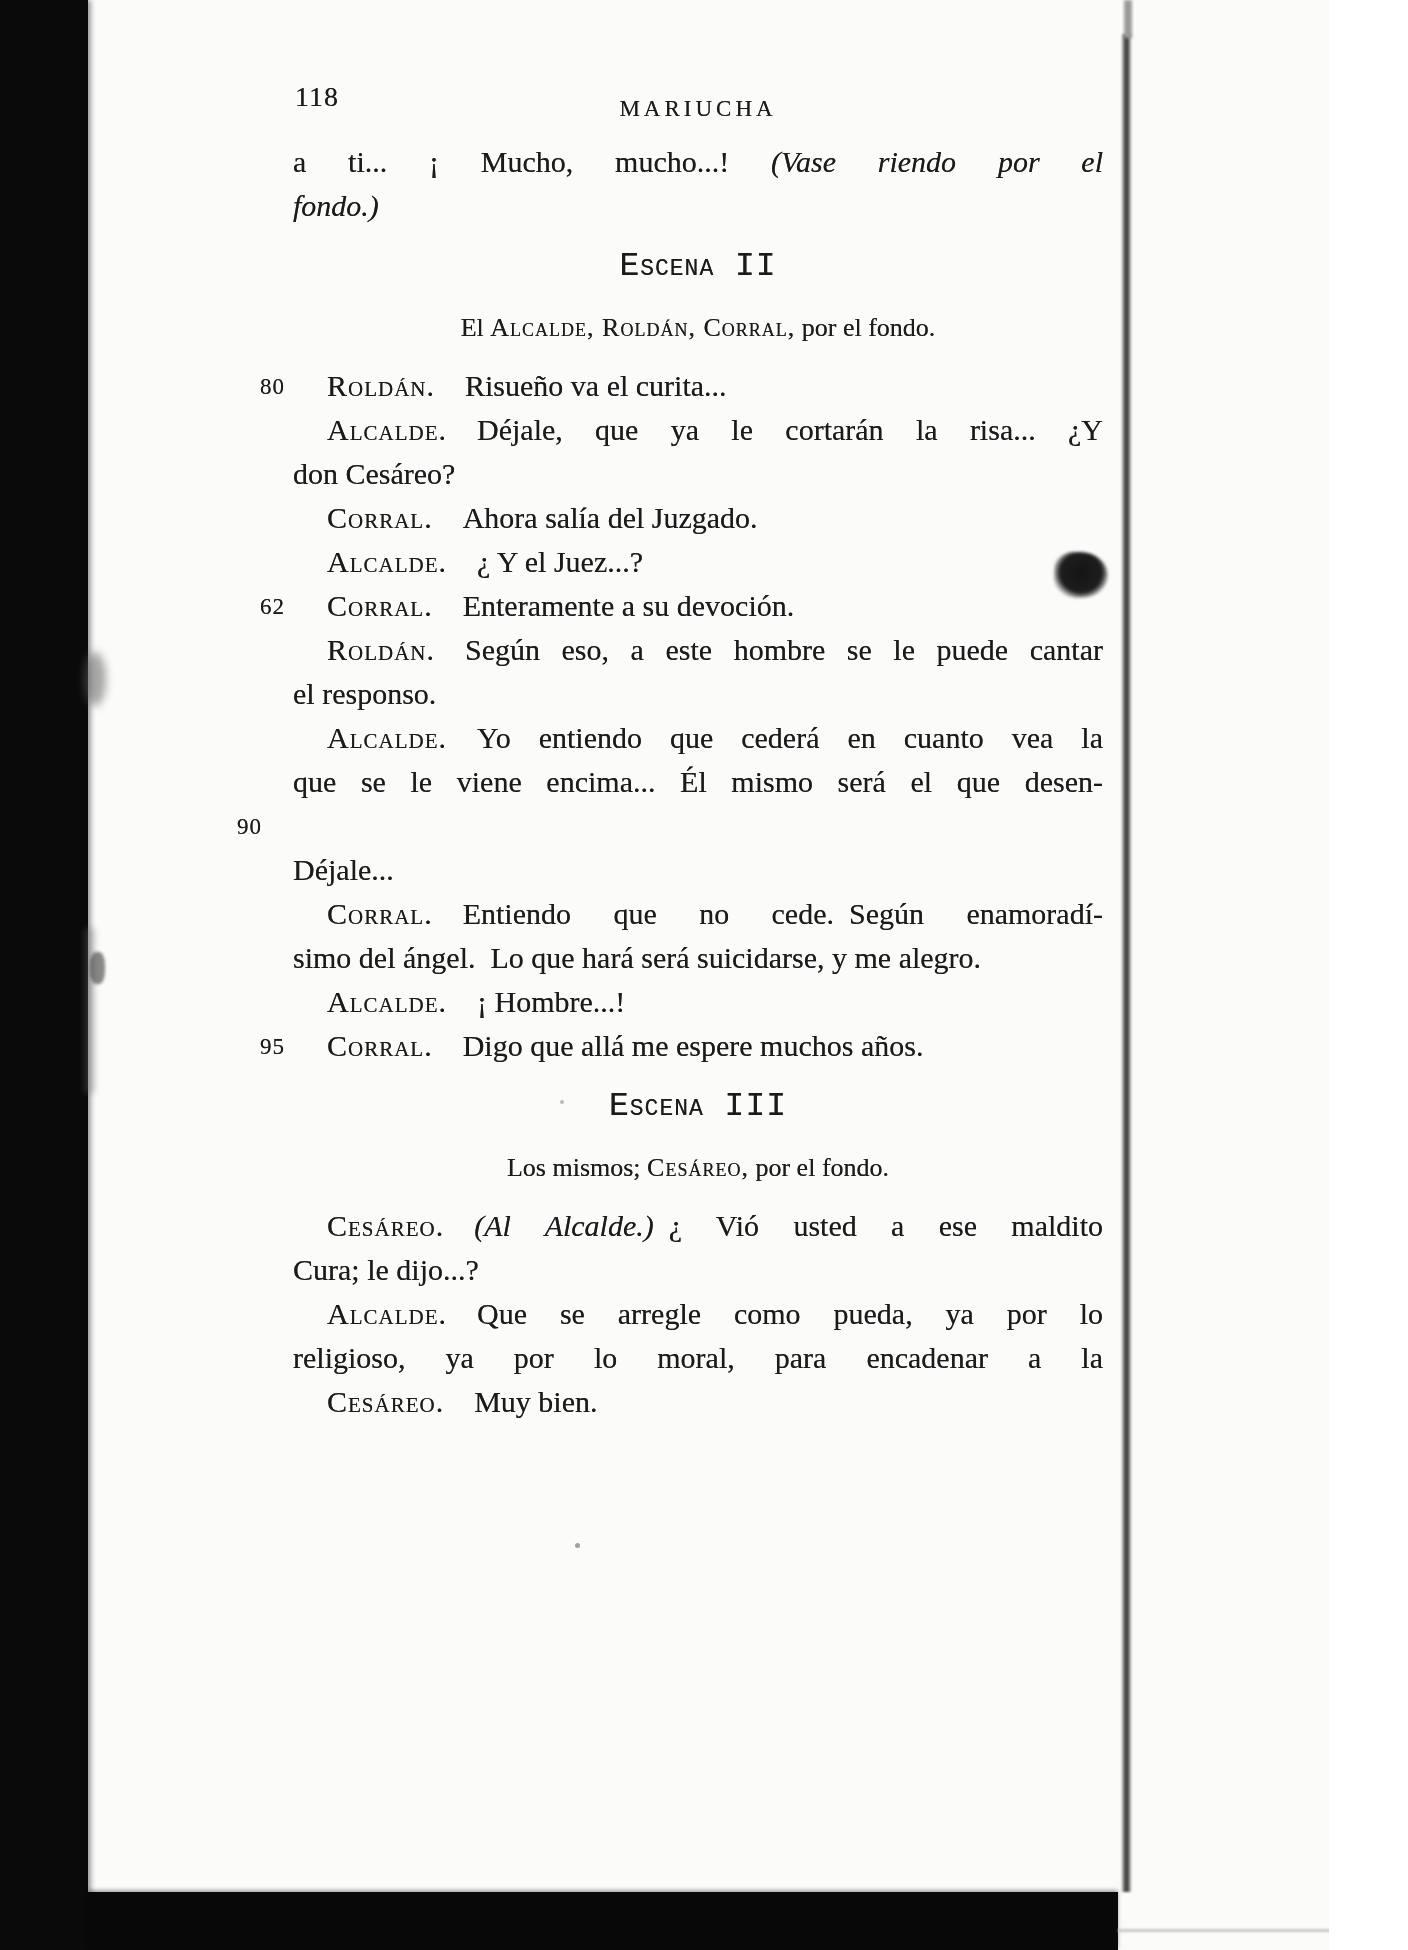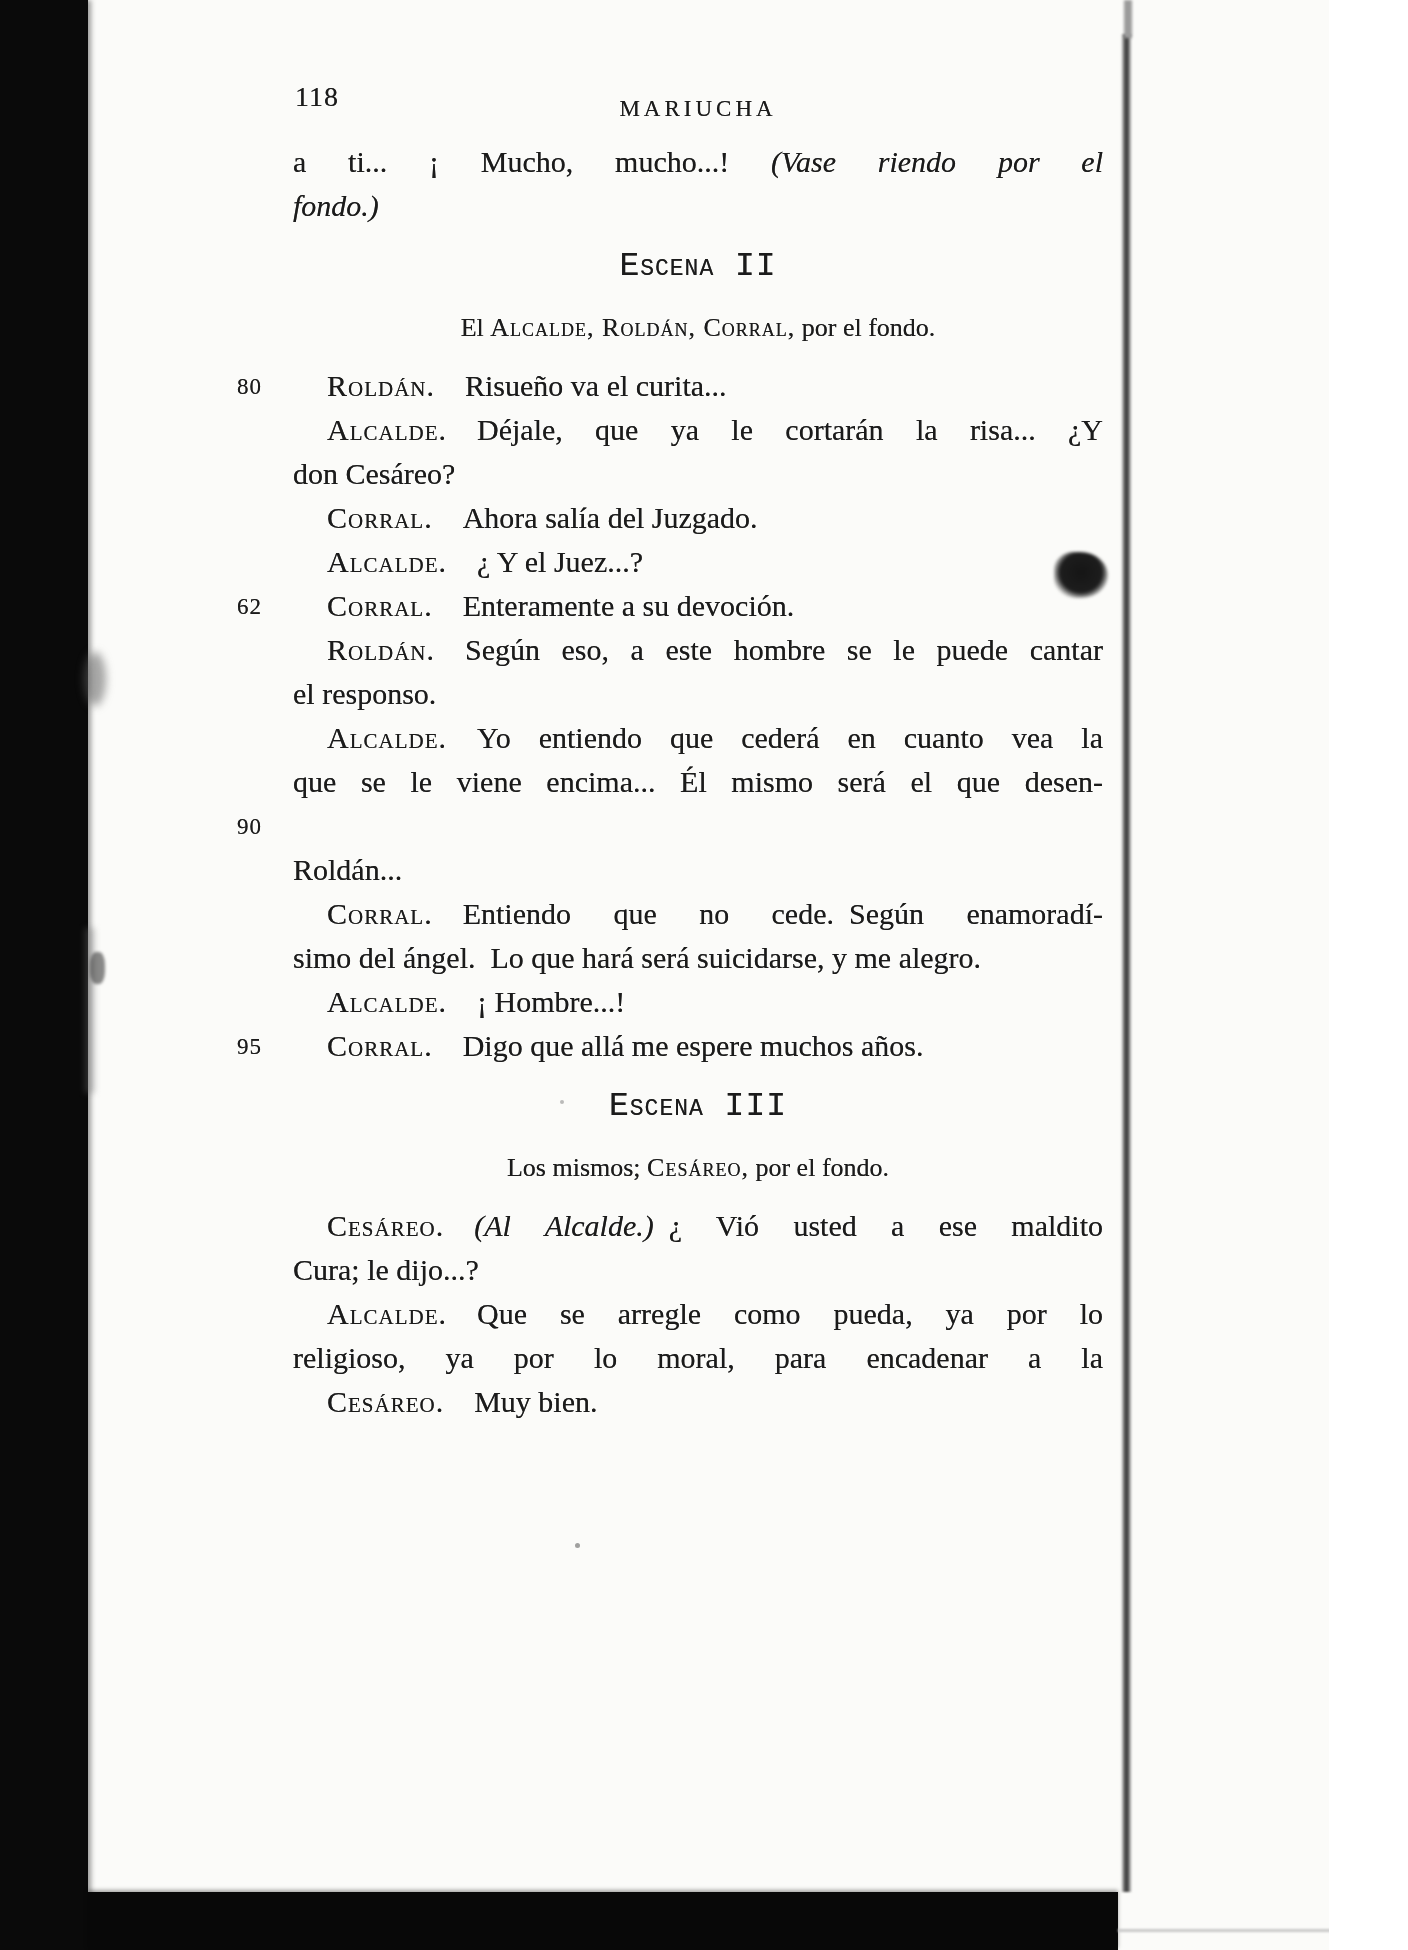--- a/index.html
+++ b/index.html
@@ -81,21 +81,21 @@
   }
 
   .flow { margin-top: 28px; }
 
   .line { position: relative; height: 44px; line-height: 44px; font-size: 30px; }
   .line.j { text-align: justify; text-align-last: justify; }
   .line.indent { padding-left: 34px; }
 
   .num {
     position: absolute; left: -56px; top: 0; width: 48px;
-    font-size: 23px; line-height: 46px; letter-spacing: 1px;
+    text-align: right; font-size: 23px; line-height: 46px; letter-spacing: 1px;
   }
 
   .scene-heading {
     height: 46px; line-height: 46px; font-size: 33px;
     text-align: center; letter-spacing: 1px; margin-top: 16px; font-family: Liberation Mono, monospace;
   }
   .cast {
     height: 36px; line-height: 36px; font-size: 26px;
     text-align: center; margin-top: 20px; margin-bottom: 18px;
   }
@@ -135,21 +135,21 @@
         <div class="line j indent"><span class="seg-smallcaps">Alcalde.</span><span class="seg-regular"> Déjale, que ya le cortarán la risa... ¿Y</span></div>
         <div class="line"><span class="seg-regular">don Cesáreo?</span></div>
         <div class="line indent"><span class="seg-smallcaps">Corral.</span><span class="seg-regular"> Ahora salía del Juzgado.</span></div>
         <div class="line indent"><span class="seg-smallcaps">Alcalde.</span><span class="seg-regular"> ¿ Y el Juez...?</span></div>
         <div class="line indent"><span class="num">62</span><span class="seg-smallcaps">Corral.</span><span class="seg-regular"> Enteramente a su devoción.</span></div>
         <div class="line j indent"><span class="seg-smallcaps">Roldán.</span><span class="seg-regular"> Según eso, a este hombre se le puede cantar</span></div>
         <div class="line"><span class="seg-regular">el responso.</span></div>
         <div class="line j indent"><span class="seg-smallcaps">Alcalde.</span><span class="seg-regular"> Yo entiendo que cederá en cuanto vea la</span></div>
         <div class="line j"><span class="seg-regular">que se le viene encima... Él mismo será el que desen-</span></div>
         <div class="line j"><span class="num">90</span></div>
-        <div class="line"><span class="seg-regular">Roldán...</span></div>
+        <div class="line"><span class="seg-regular">Déjale...</span></div>
         <div class="line j indent"><span class="seg-smallcaps">Corral.</span><span class="seg-regular"> Entiendo que no cede. Según enamoradí-</span></div>
         <div class="line"><span class="seg-regular">simo del ángel. Lo que hará será suicidarse, y me alegro.</span></div>
         <div class="line indent"><span class="seg-smallcaps">Alcalde.</span><span class="seg-regular"> ¡ Hombre...!</span></div>
         <div class="line indent"><span class="num">95</span><span class="seg-smallcaps">Corral.</span><span class="seg-regular"> Digo que allá me espere muchos años.</span></div>
         <div class="line scene-heading"><span class="seg-smallcaps">Escena III</span></div>
         <div class="line cast"><span class="seg-regular">Los mismos; </span><span class="seg-smallcaps">Cesáreo,</span><span class="seg-regular"> por el fondo.</span></div>
         <div class="line j indent"><span class="seg-smallcaps">Cesáreo.</span><span class="seg-italic"> (Al Alcalde.)</span><span class="seg-regular"> ¿ Vió usted a ese maldito</span></div>
         <div class="line"><span class="seg-regular">Cura; le dijo...?</span></div>
         <div class="line j indent"><span class="seg-smallcaps">Alcalde.</span><span class="seg-regular"> Que se arregle como pueda, ya por lo</span></div>
         <div class="line j"><span class="seg-regular">religioso, ya por lo moral, para encadenar a la</span></div>

